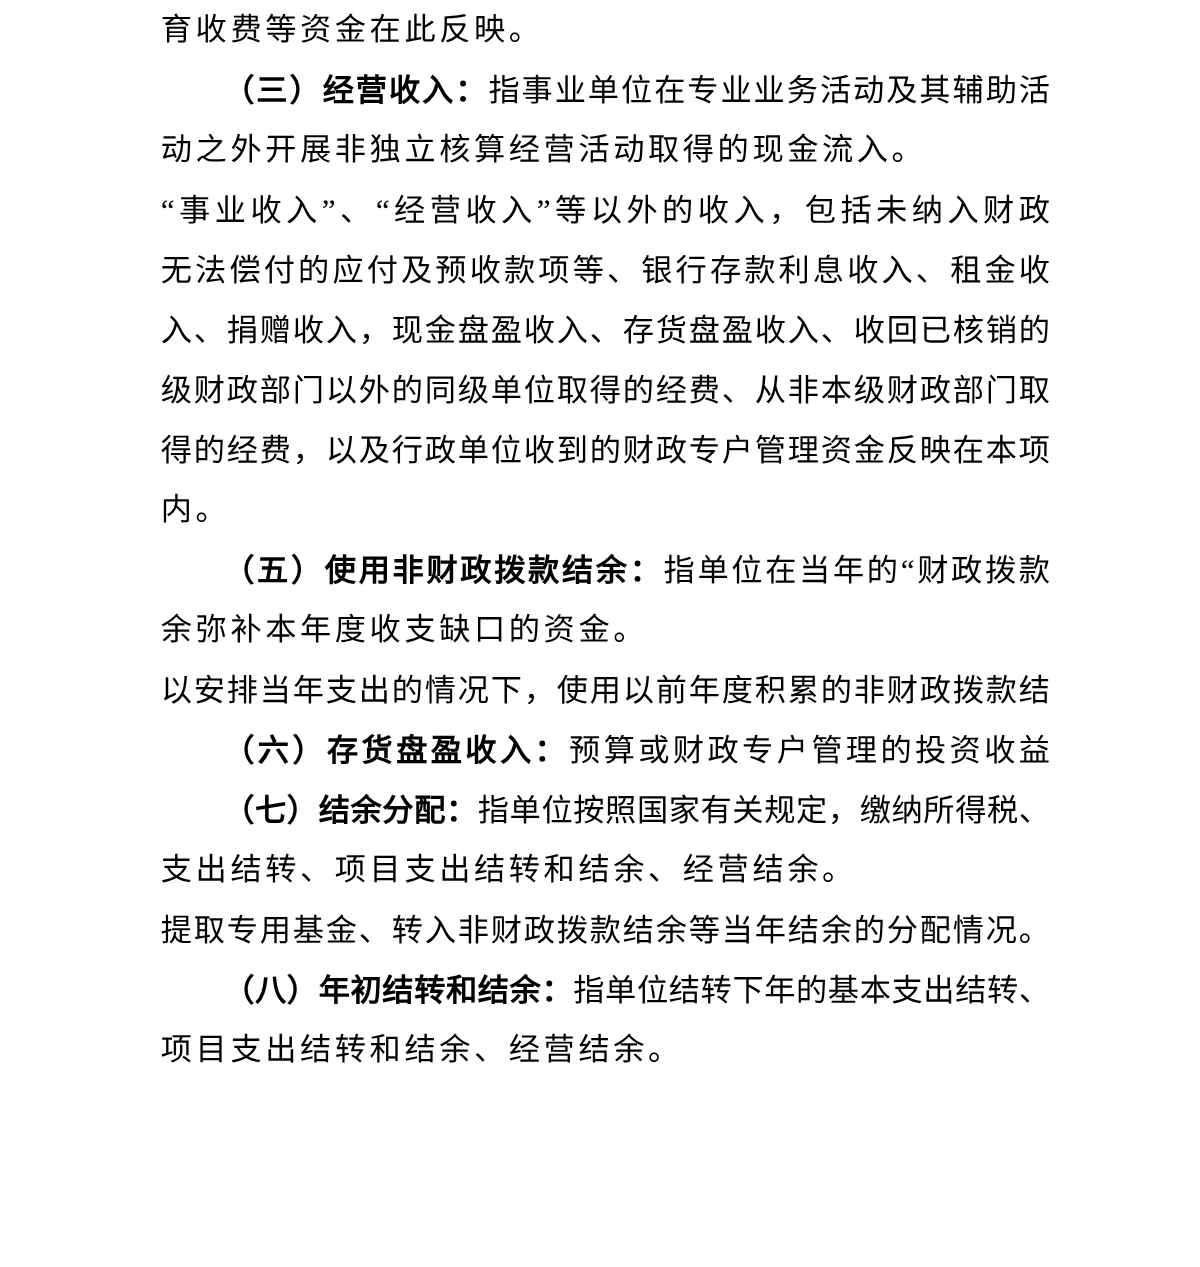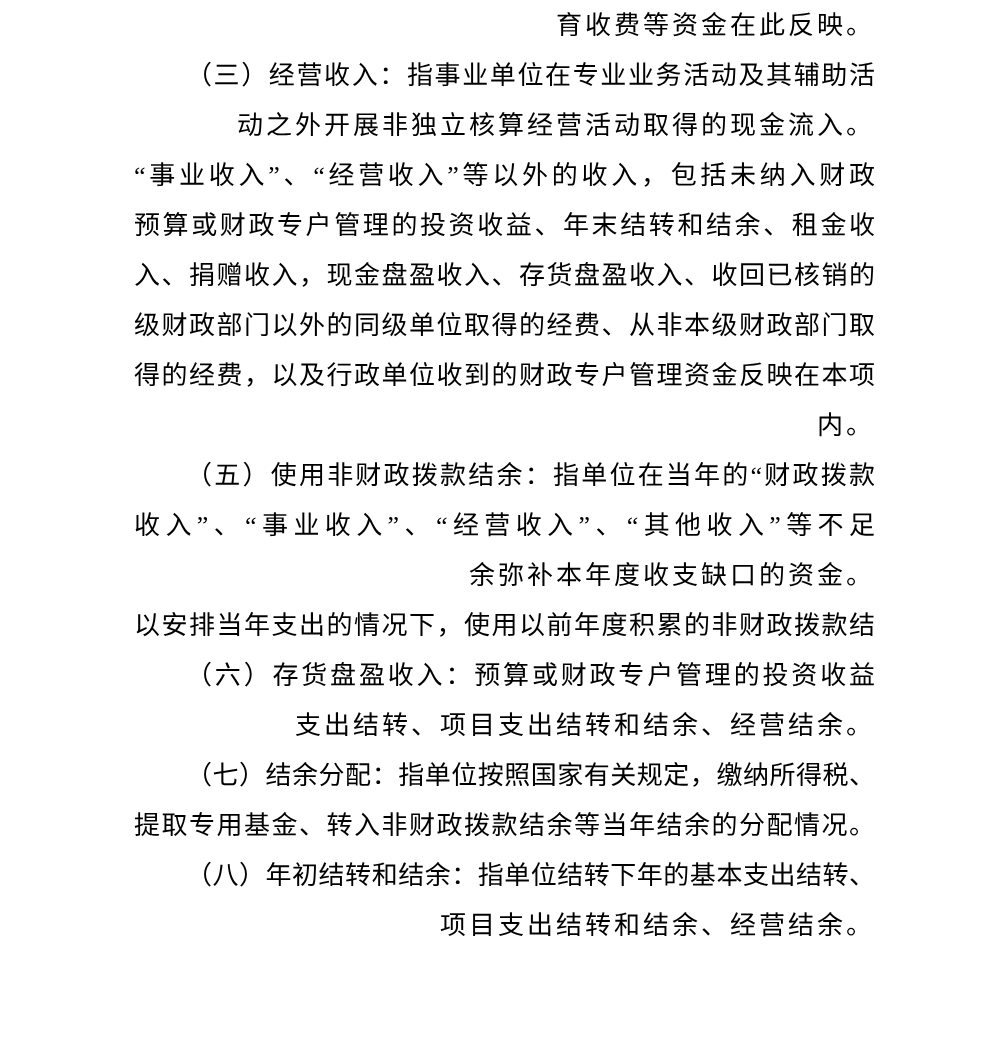--- a/index.html
+++ b/index.html
@@ -31,70 +31,70 @@
     color: #000000;
   }
   
   .jfy {
     text-align: justify;
     text-align-last: justify;
     -moz-text-align-last: justify;
   }
   
   .natural {
-    text-align: right;
+    text-align: left;
     letter-spacing: 3px;
+    font-family: Liberation Mono, monospace;
   }
   
   .indent {
     text-indent: 52px;
   }
   .line b {
-    font-weight: 400;
+    font-weight: 700;
   }
 </style>
 </head>
 <body>
 
 <div class="page">
   <div class="textblock">
 
     <div class="line natural"><b></b><span>育收费等资金在此反映。</span></div>
 
     <div class="line jfy indent"><b>（三）经营收入：</b><span>指事业单位在专业业务活动及其辅助活</span></div>
 
     <div class="line natural"><b></b><span>动之外开展非独立核算经营活动取得的现金流入。</span></div>
 
 
     <div class="line jfy"><b></b><span>“事业收入”、“经营收入”等以外的收入，包括未纳入财政</span></div>
 
-    <div class="line jfy"><b></b><span>预算或财政专户管理的投资收益、年末结转和结余、租金收</span></div>
+    <div class="line jfy"><b></b><span>无法偿付的应付及预收款项等、银行存款利息收入、租金收</span></div>
 
     <div class="line jfy"><b></b><span>入、捐赠收入，现金盘盈收入、存货盘盈收入、收回已核销的</span></div>
 
 
     <div class="line jfy"><b></b><span>级财政部门以外的同级单位取得的经费、从非本级财政部门取</span></div>
 
     <div class="line jfy"><b></b><span>得的经费，以及行政单位收到的财政专户管理资金反映在本项</span></div>
 
     <div class="line natural"><b></b><span>内。</span></div>
 
     <div class="line jfy indent"><b>（五）使用非财政拨款结余：</b><span>指单位在当年的“财政拨款</span></div>
 
-    <div class="line jfy"><b></b><span>收入”、“事业收入”、“经营收入”、“其他收入”等不足</span></div>
 
     <div class="line natural"><b></b><span>余弥补本年度收支缺口的资金。</span></div>
 
     <div class="line jfy"><b></b><span>以安排当年支出的情况下，使用以前年度积累的非财政拨款结</span></div>
 
     <div class="line jfy indent"><b>（六）存货盘盈收入：</b><span>预算或财政专户管理的投资收益</span></div>
 
+    <div class="line jfy indent"><b>（七）结余分配：</b><span>指单位按照国家有关规定，缴纳所得税、</span></div>
+
     <div class="line natural"><b></b><span>支出结转、项目支出结转和结余、经营结余。</span></div>
-
-    <div class="line jfy indent"><b>（七）结余分配：</b><span>指单位按照国家有关规定，缴纳所得税、</span></div>
 
     <div class="line jfy"><b></b><span>提取专用基金、转入非财政拨款结余等当年结余的分配情况。</span></div>
 
     <div class="line jfy indent"><b>（八）年初结转和结余：</b><span>指单位结转下年的基本支出结转、</span></div>
 
     <div class="line natural"><b></b><span>项目支出结转和结余、经营结余。</span></div>
 
   </div>
 </div>
 

